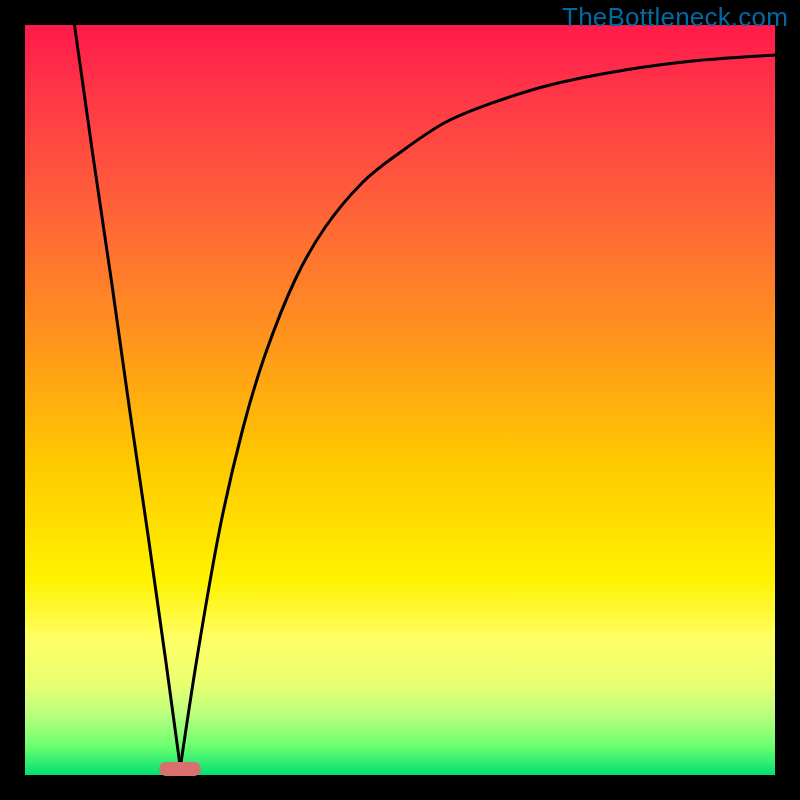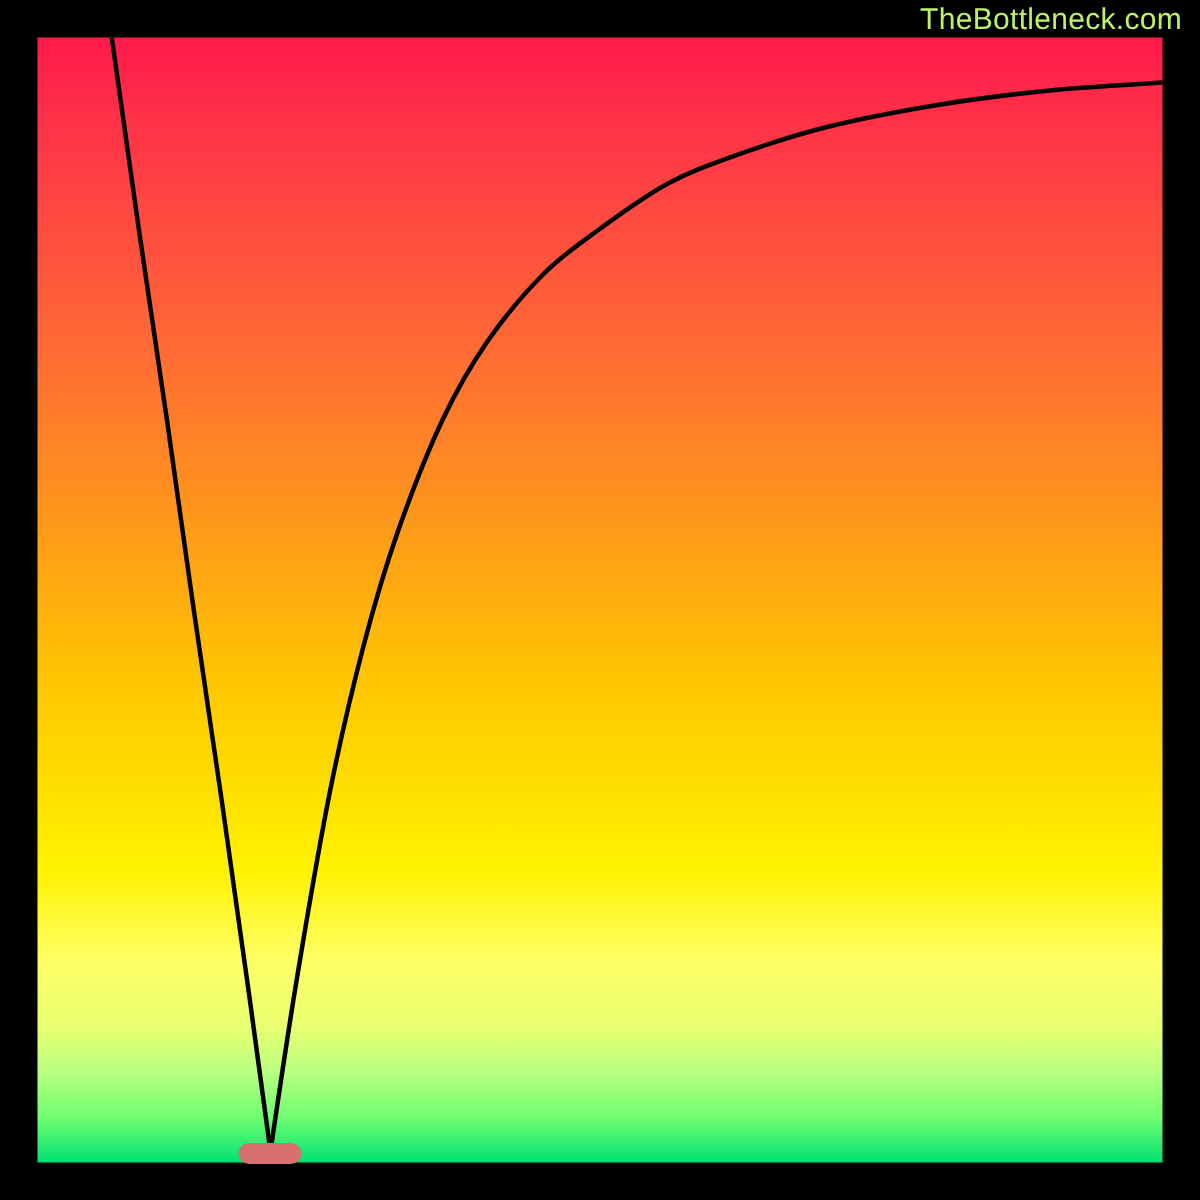--- a/index.html
+++ b/index.html
@@ -27,22 +27,22 @@
       #ffff66 82%,
       #e8ff70 88%,
       #b8ff80 92%,
       #70ff70 96%,
       #00e072 100%);
   }
   .watermark {
     position: absolute;
     top: 2px;
     right: 12px;
-    color: #bef264;
-    font-size: 20px;
+    color: #0369a1;
+    font-size: 26px;
     font-weight: 500;
     letter-spacing: 0.2px;
     z-index: 5;
   }
   svg.curves {
     position: absolute;
     left: 0;
     top: 0;
     width: 750px;
     height: 750px;

